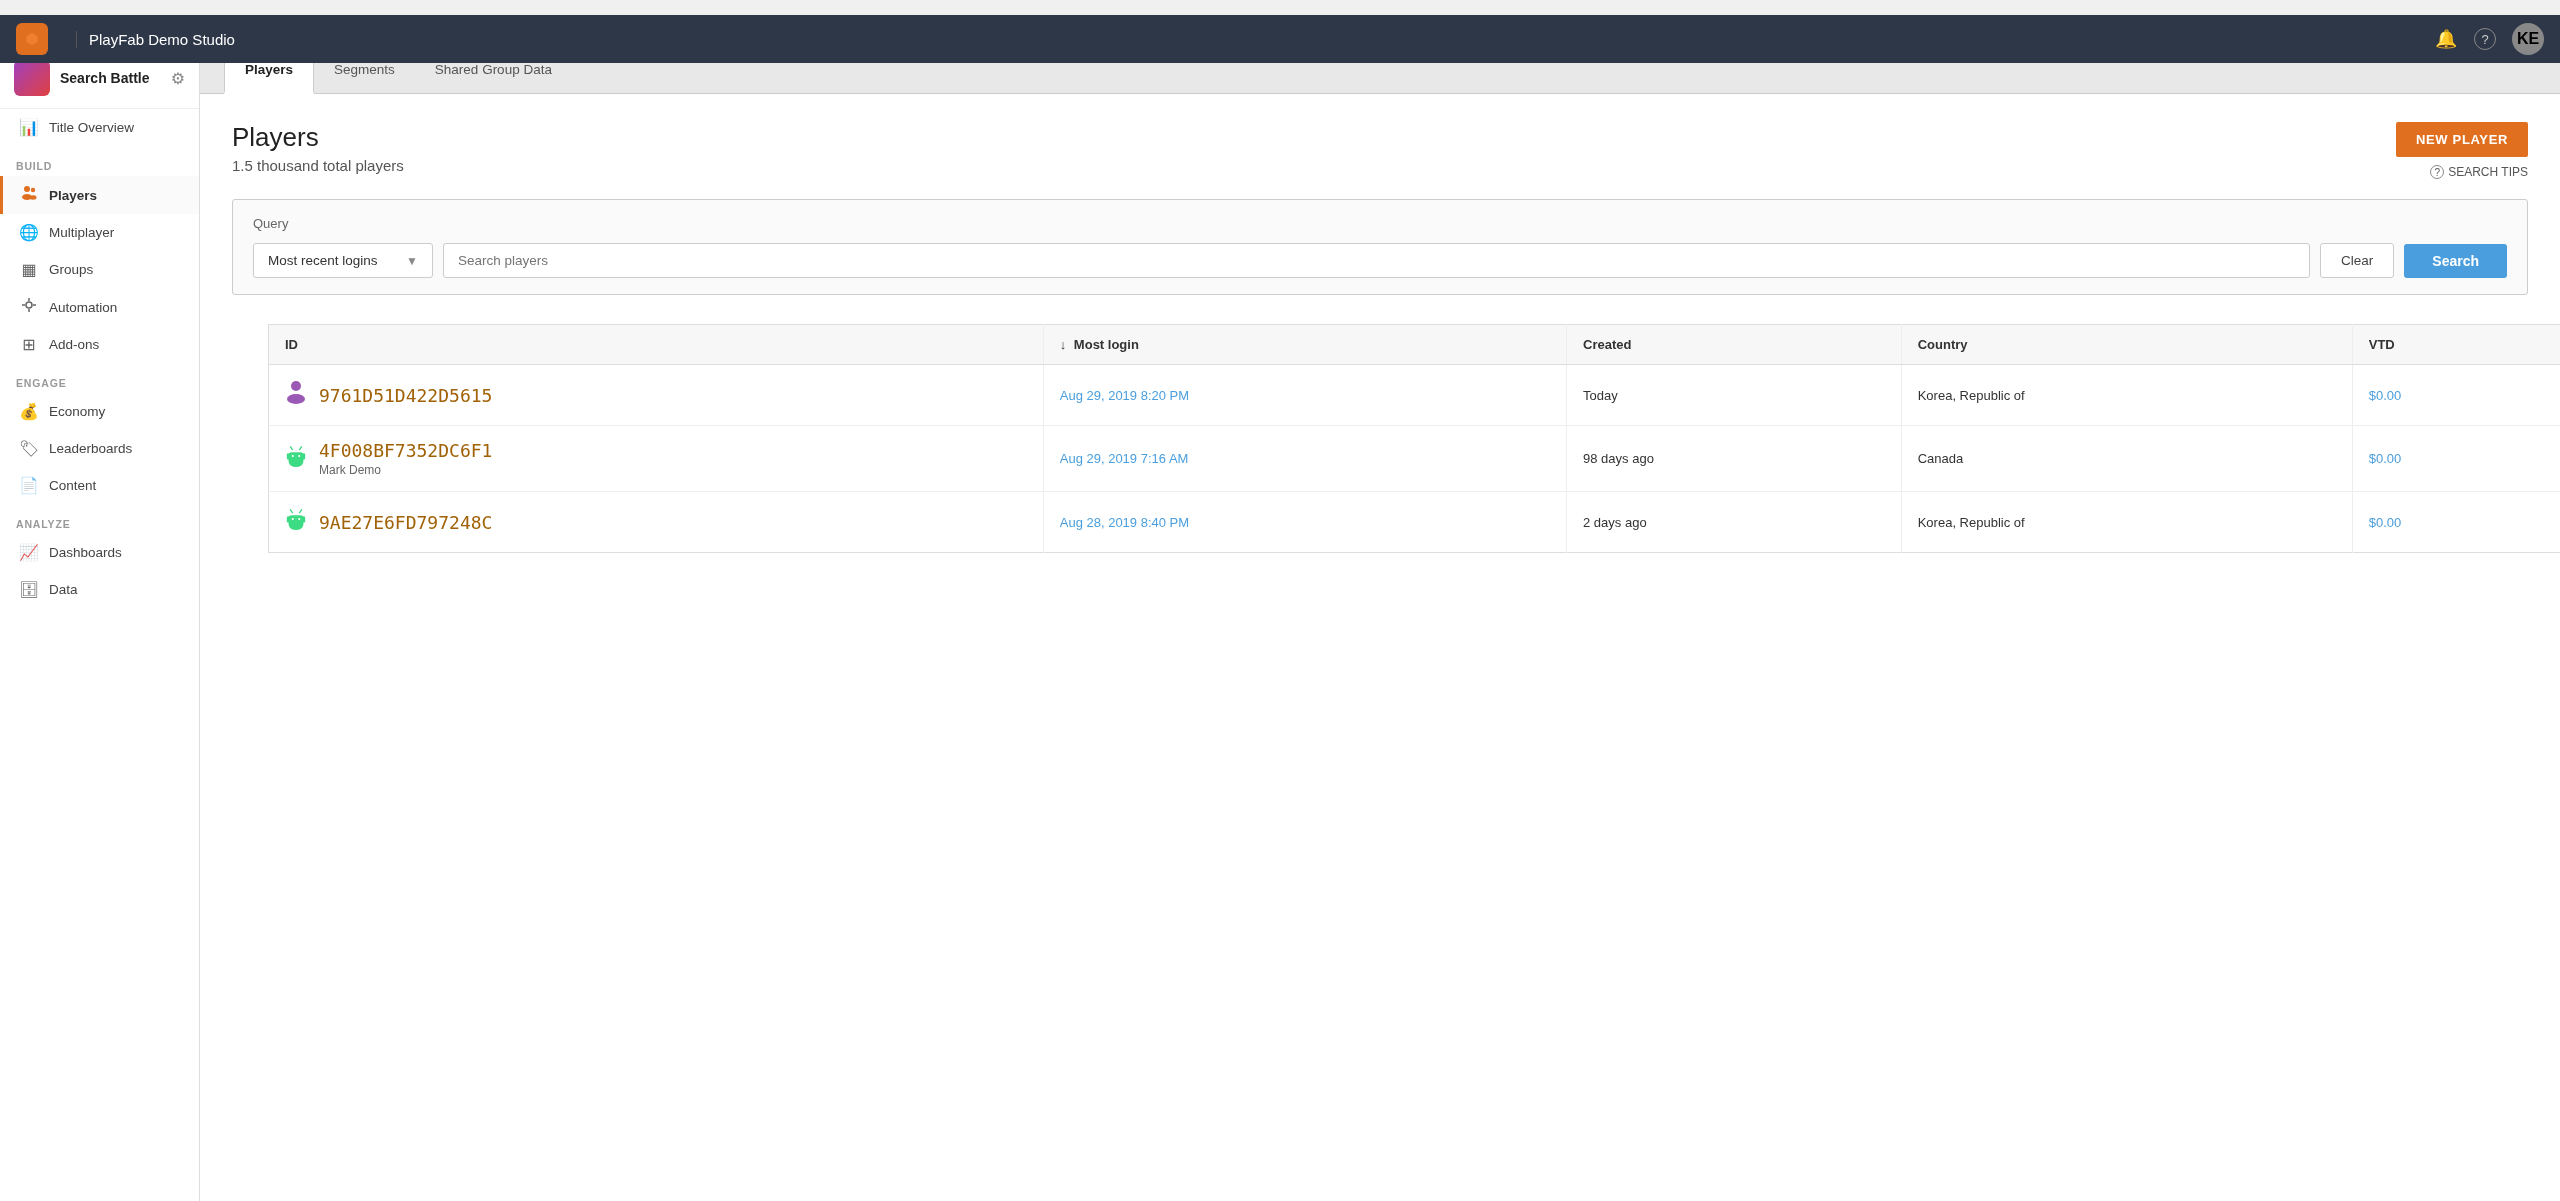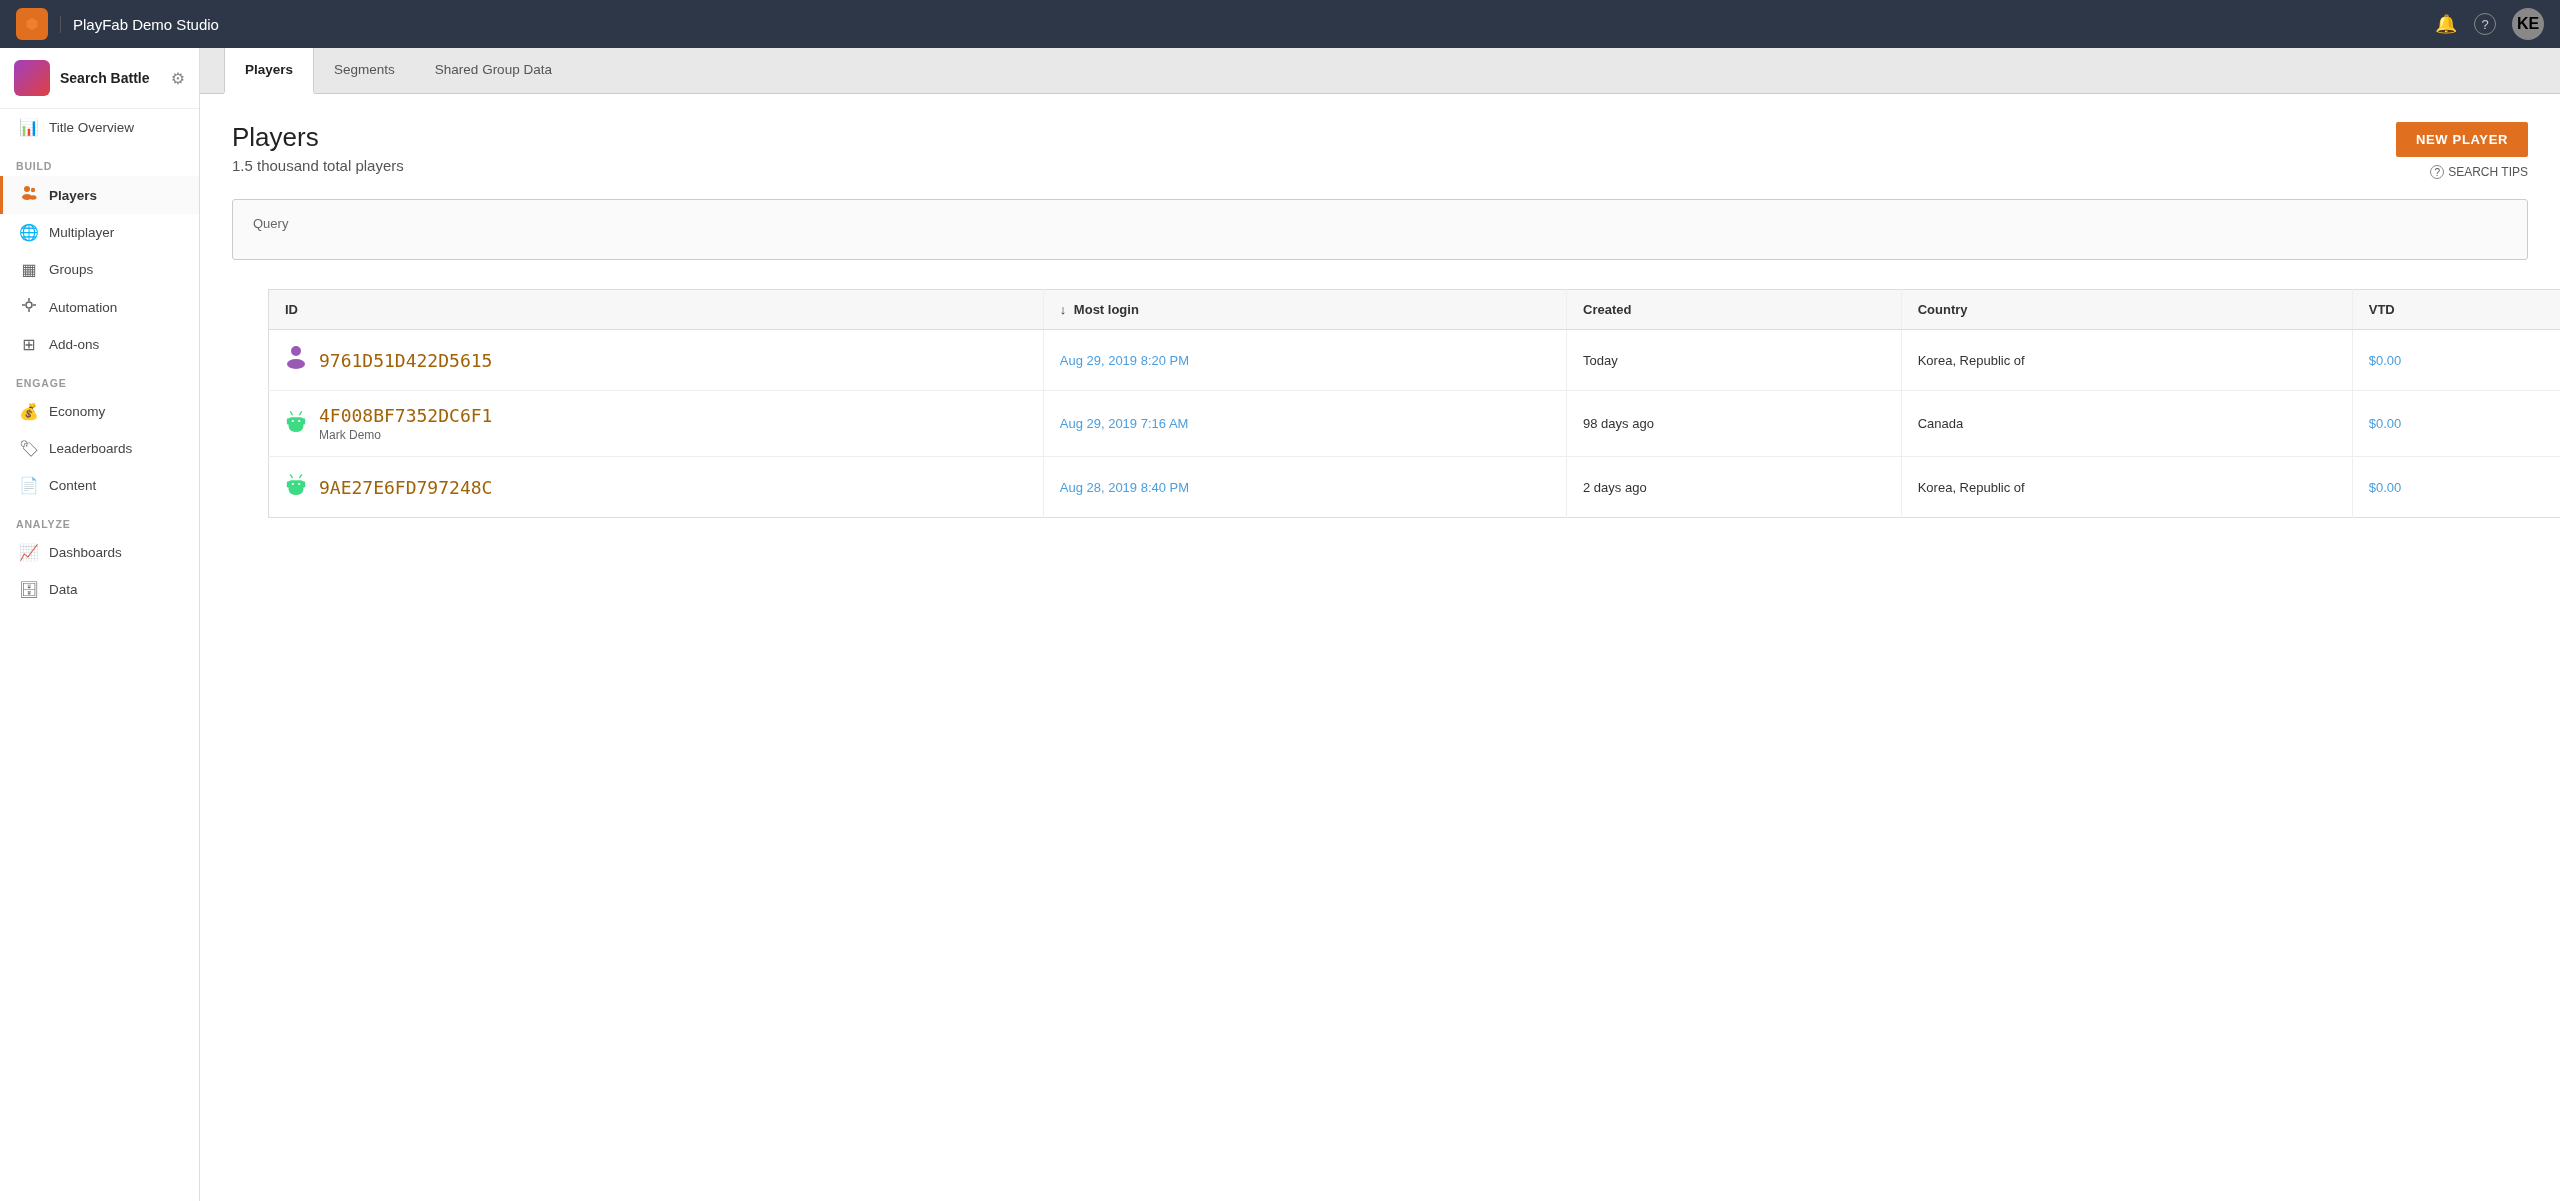--- a/index.html
+++ b/index.html
@@ -5,23 +5,23 @@
     * { box-sizing: border-box; margin: 0; padding: 0; }
     body { font-family: 'Segoe UI', Arial, sans-serif; background: #f0f0f0; color: #333; font-size: 14px; }
 
     
     .top-nav {
       background: #2d3748;
       height: 48px;
       display: flex;
       align-items: center;
       padding: 0 16px;
-      gap: 12px;
+      gap: 28px;
       position: fixed;
-      top: 0; left: 0; right: 0;
+      top: 15px; left: 0; right: 0;
       z-index: 100;
     }
     .top-nav-logo {
       width: 32px; height: 32px;
       background: #e07020;
       border-radius: 6px;
       display: flex; align-items: center; justify-content: center;
       color: white; font-weight: bold; font-size: 18px;
     }
     .top-nav-title {
@@ -455,20 +455,29 @@
           <button class="btn-new-player">NEW PLAYER</button>
           <div class="search-tips-link">
             <span style="border:1px solid #888; border-radius:50%; width:14px; height:14px; display:inline-flex; align-items:center; justify-content:center; font-size:10px;">?</span>
             <span>SEARCH TIPS</span>
           </div>
         </div>
       </div>
 
       <div class="query-box">
         <div class="query-label">Query</div>
+        <div class="query-controls">
+          <div class="query-dropdown">
+            <span>Most recent logins</span>
+            <span class="query-dropdown-arrow">▼</span>
+          </div>
+          <input class="query-search-input" type="text" placeholder="Search players" style="">
+          <button class="btn-clear">Clear</button>
+          <button class="btn-search">Search</button>
+        </div>
       </div>
 
       <table class="players-table">
         <thead>
           <tr>
             <th>
               <span>ID</span>
             </th>
             <th>
               <span class="sort-arrow">↓</span>

